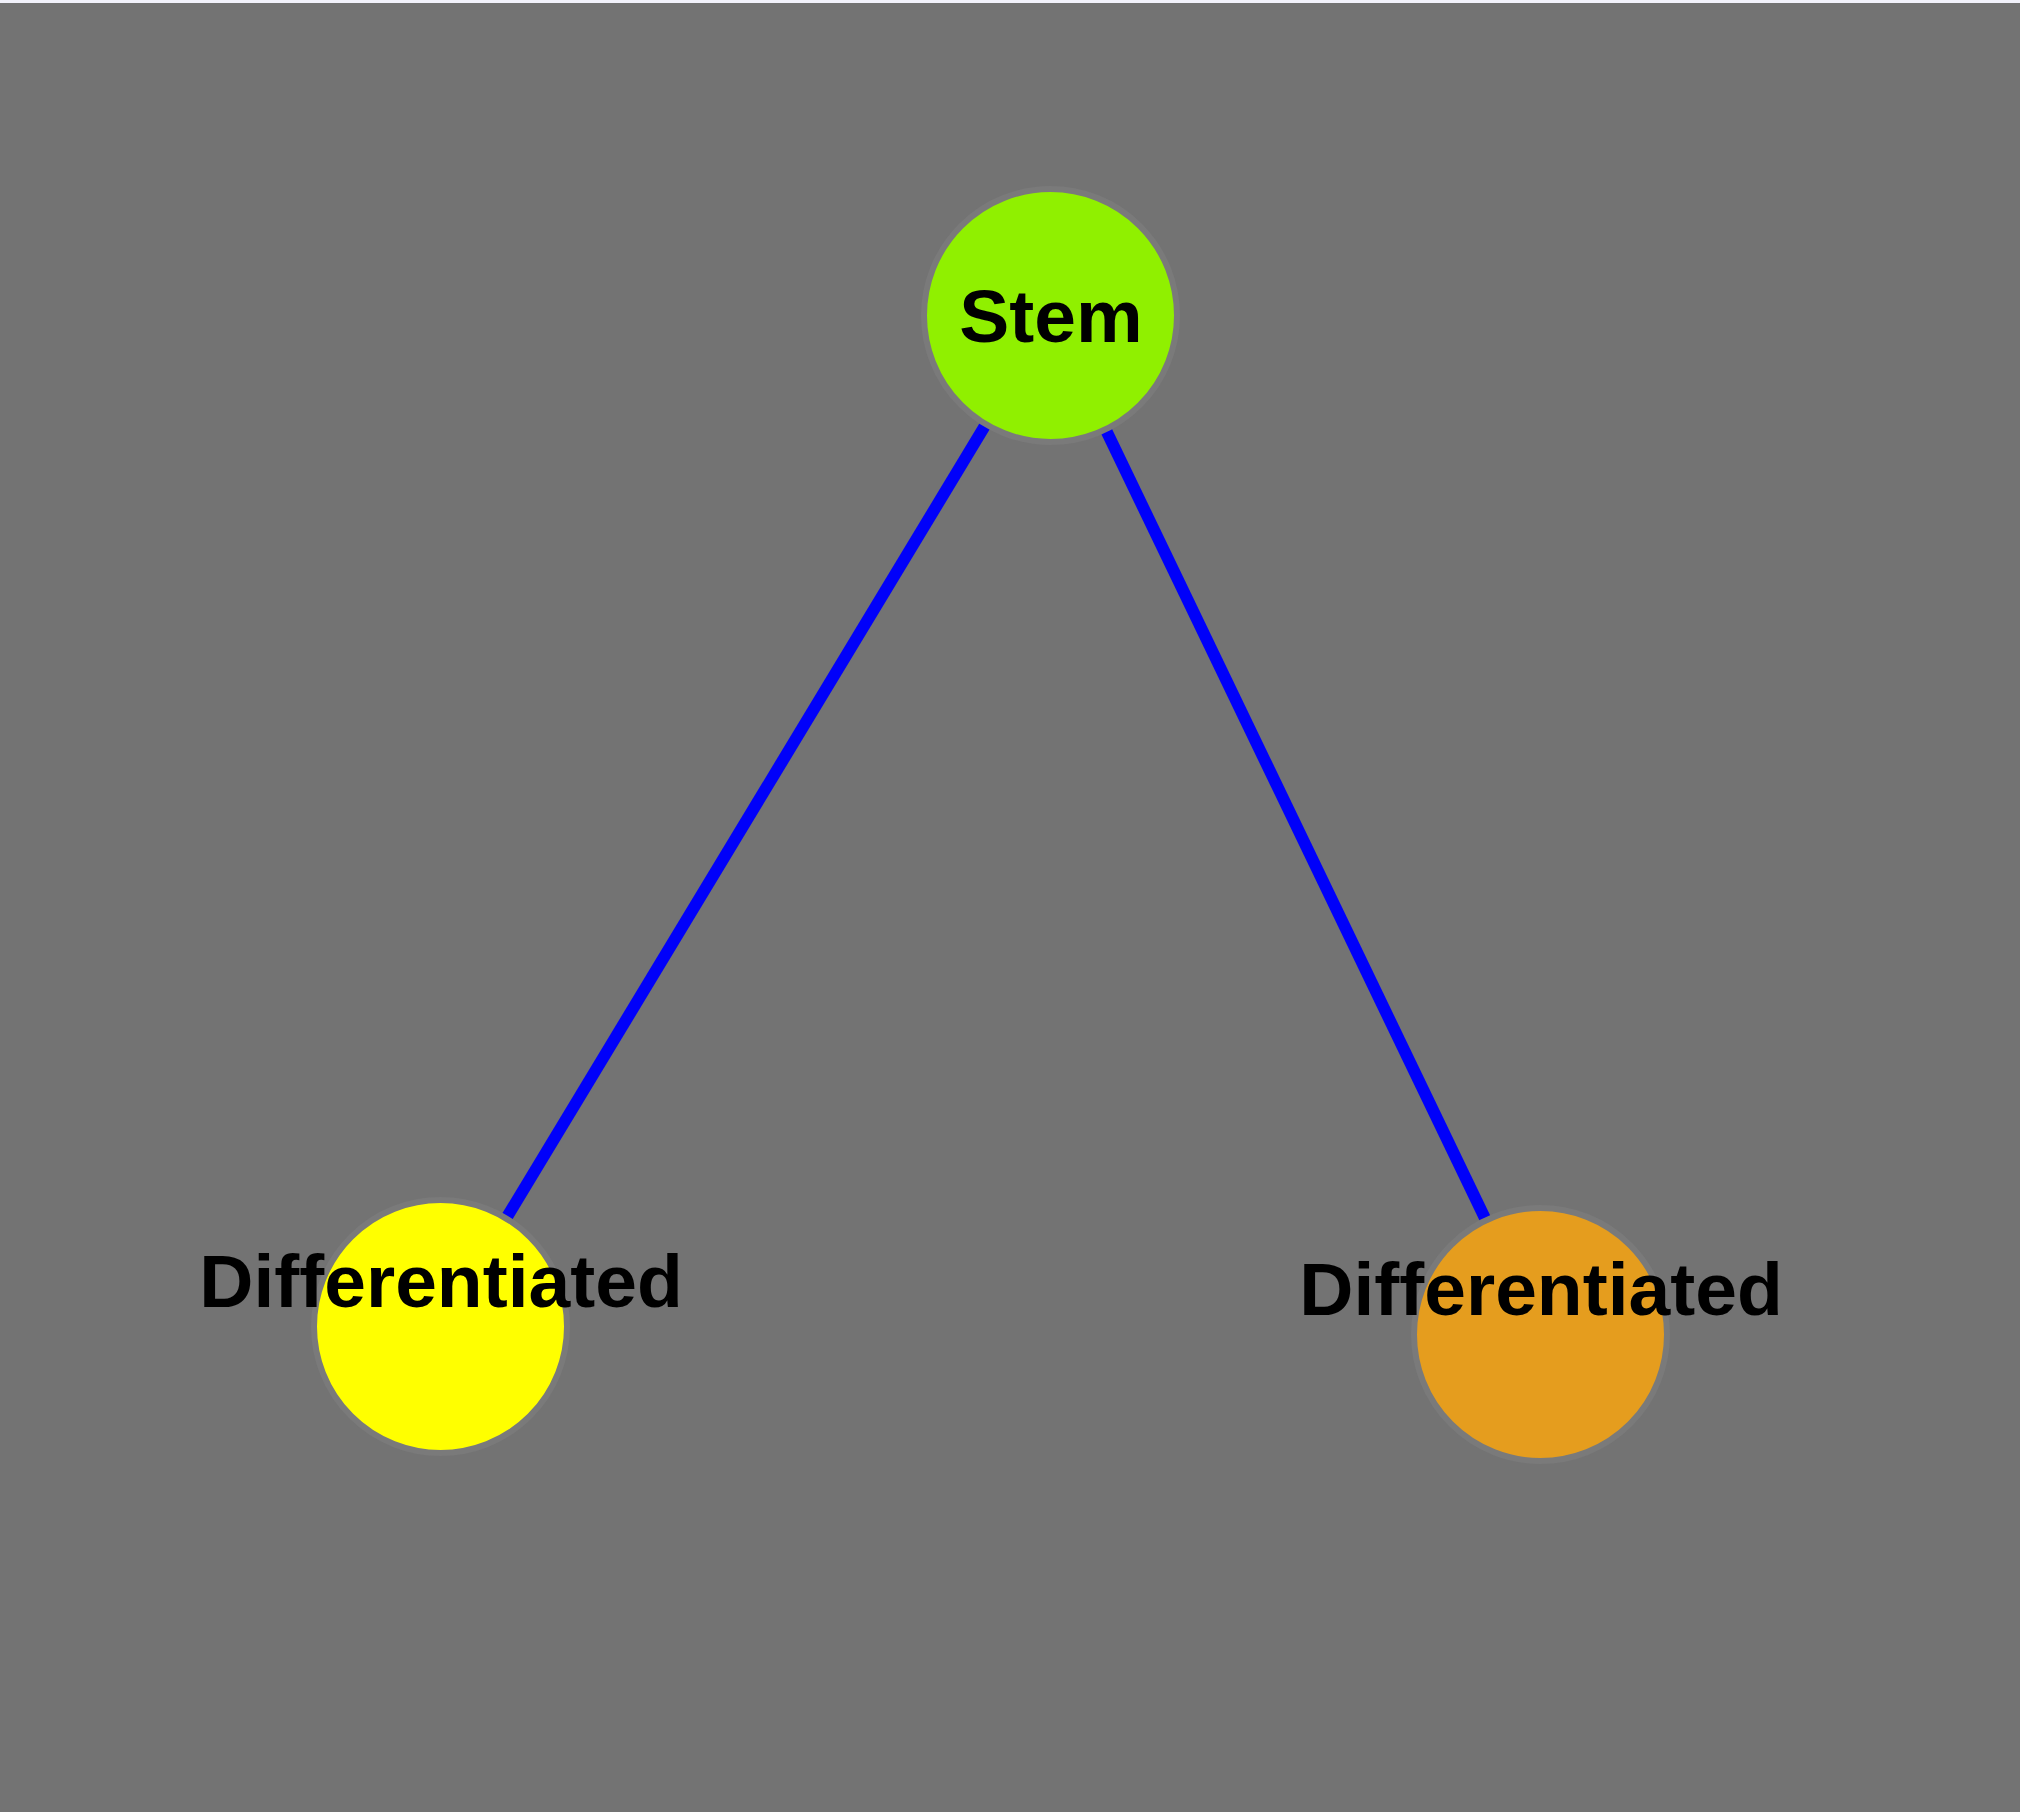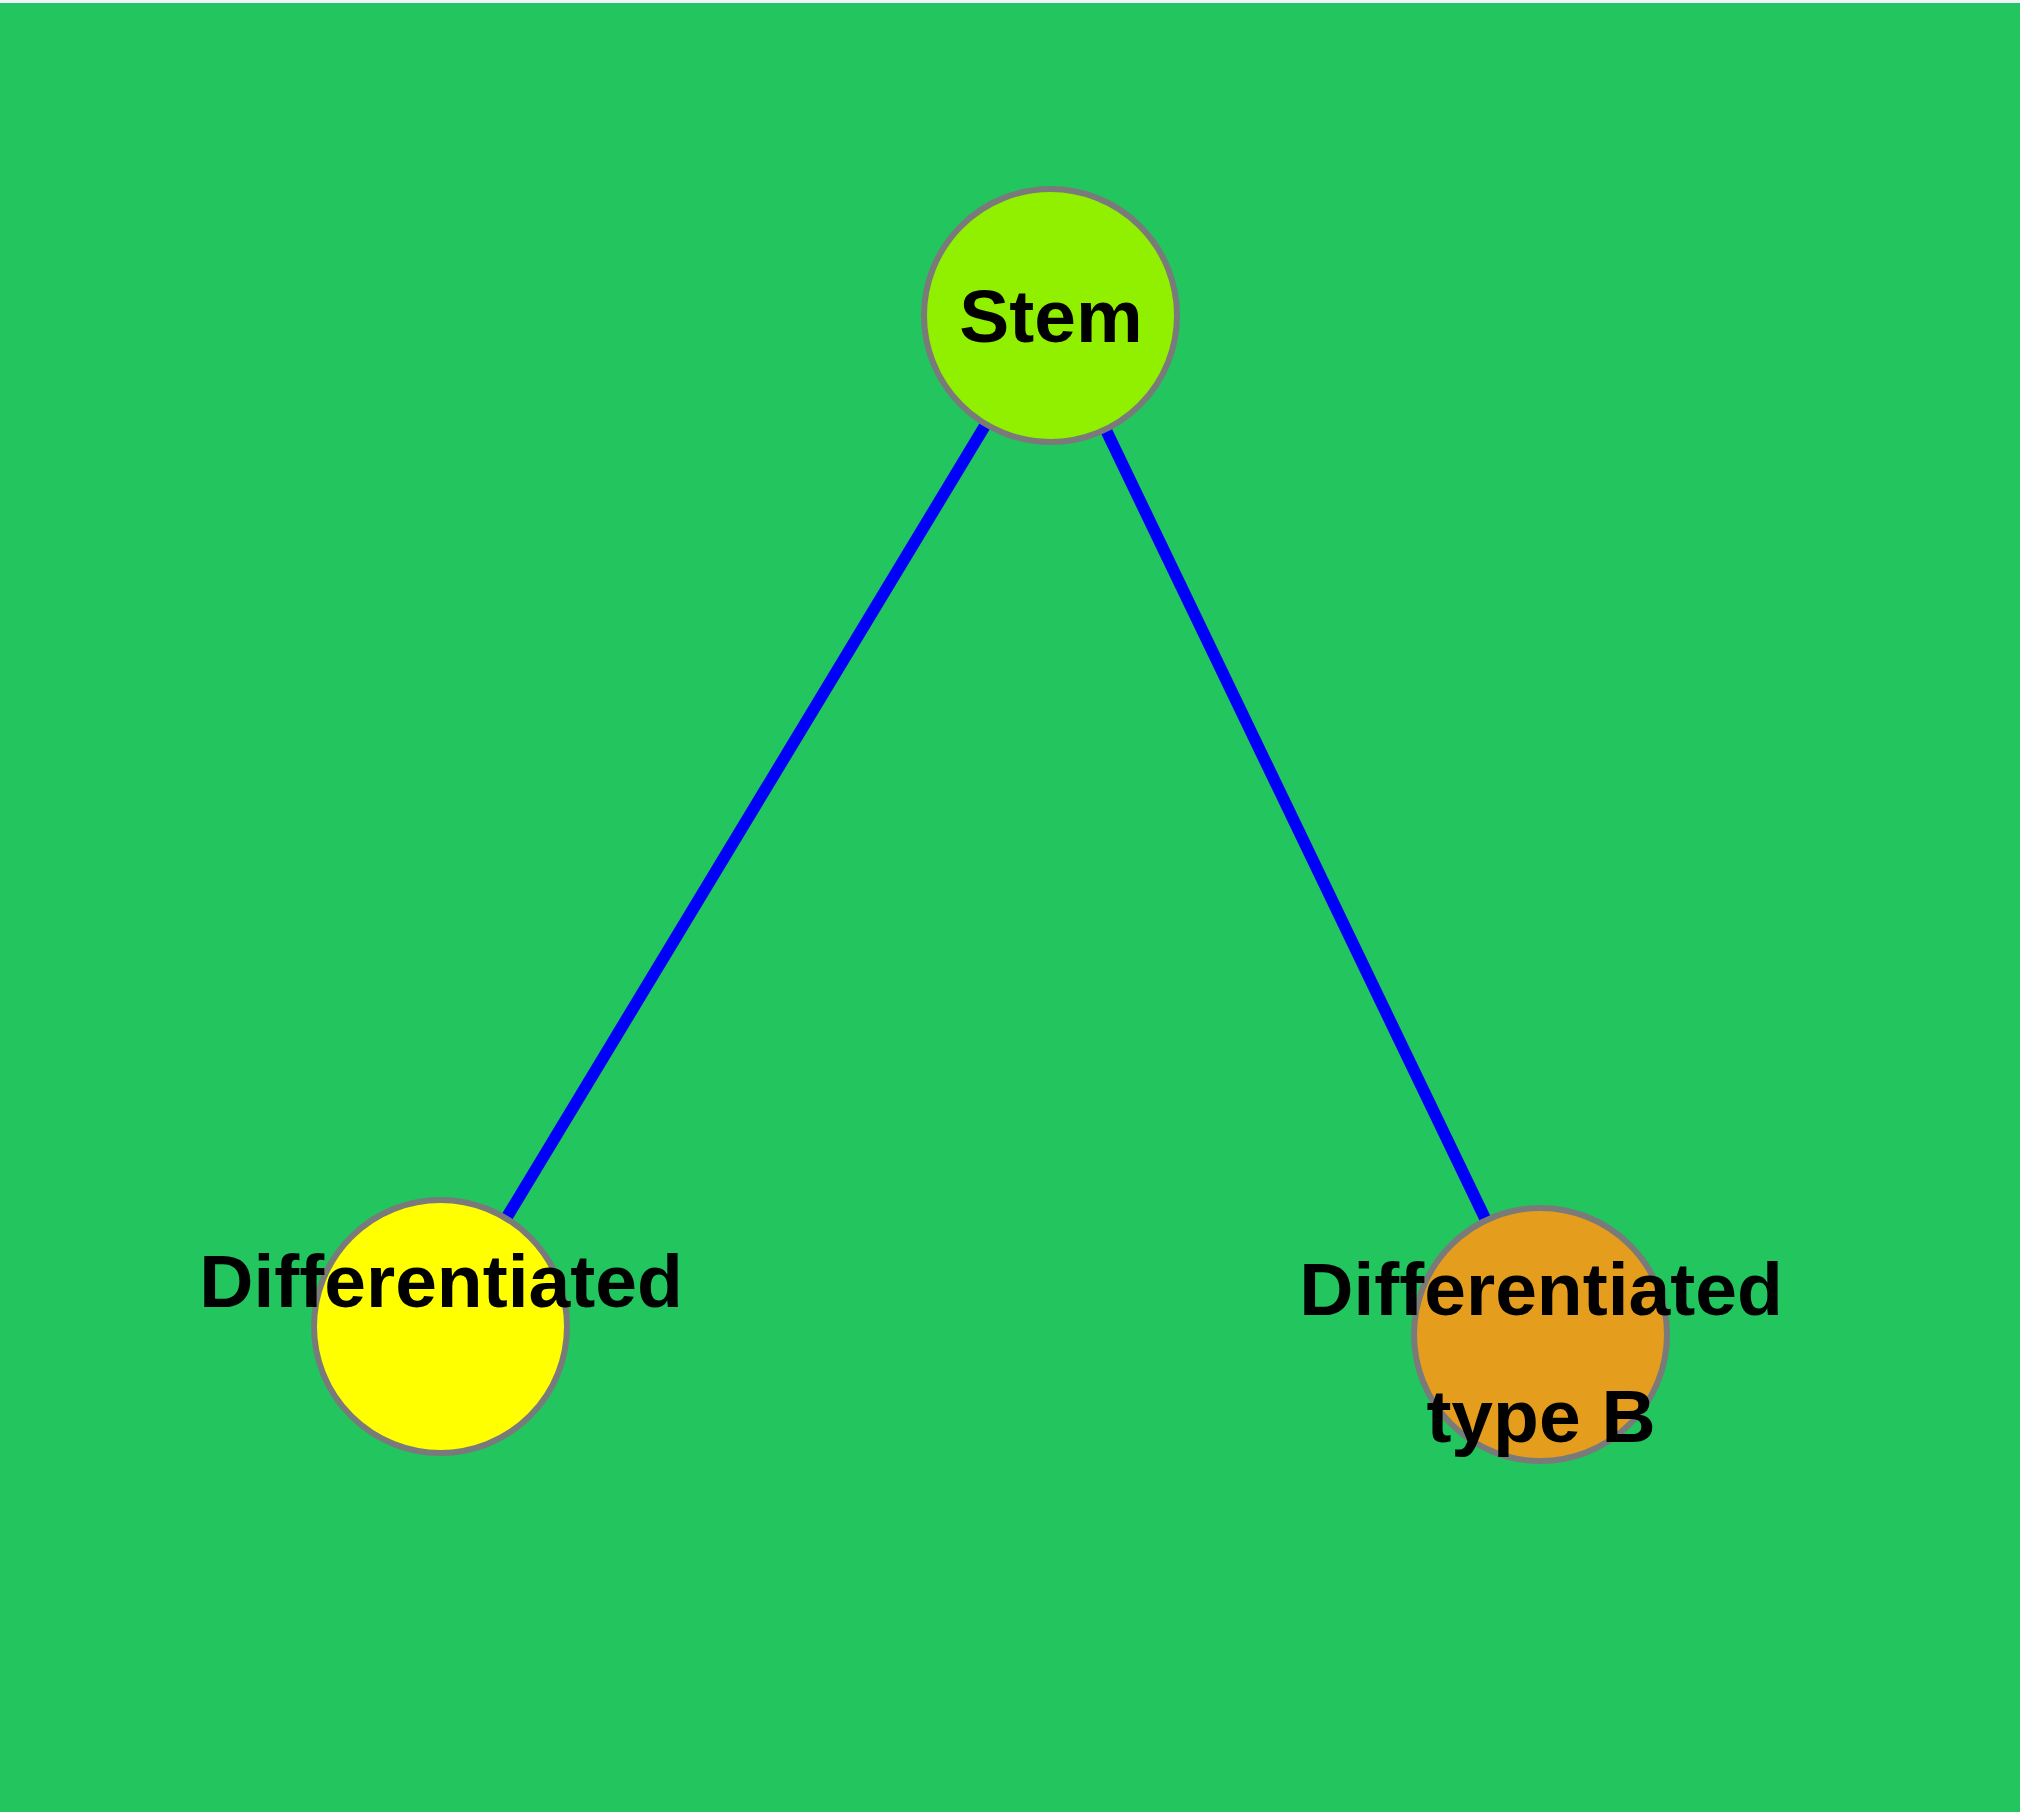--- a/index.html
+++ b/index.html
@@ -4,21 +4,21 @@
 <style>
   html, body {
     margin: 0;
     padding: 0;
     font-family: "Liberation Sans", "DejaVu Sans", sans-serif;
   }
   .canvas {
     position: relative;
     width: 2021px;
     height: 1812px;
-    background: #22c55e;
+    background: #737373;
     overflow: hidden;
   }
   .top-strip {
     position: absolute;
     left: 0; top: 0;
     width: 100%;
     height: 3.4px;
     background: #f2f2fb;
   }
   .edges-layer {
@@ -74,17 +74,16 @@
   <div class="node-label label-stem">
     <div>Stem</div>
   </div>
 
   <div class="node-label label-diff-a">
     <div>Differentiated</div>
   </div>
 
   <div class="node-label label-diff-b">
     <div>Differentiated</div>
-    <div>type B</div>
   </div>
 
 </div>
 
 
 </body></html>

